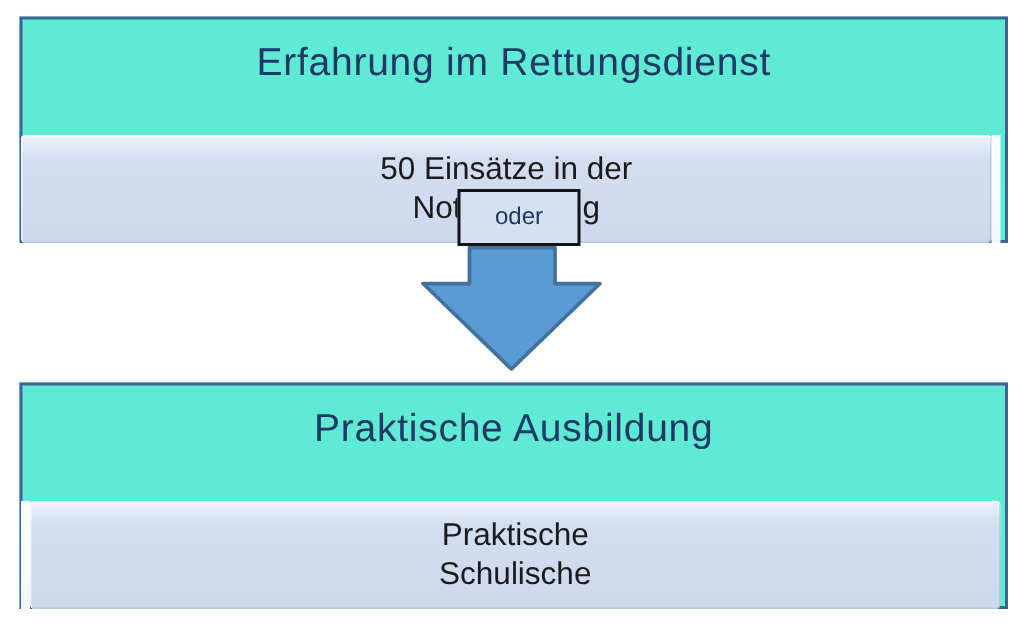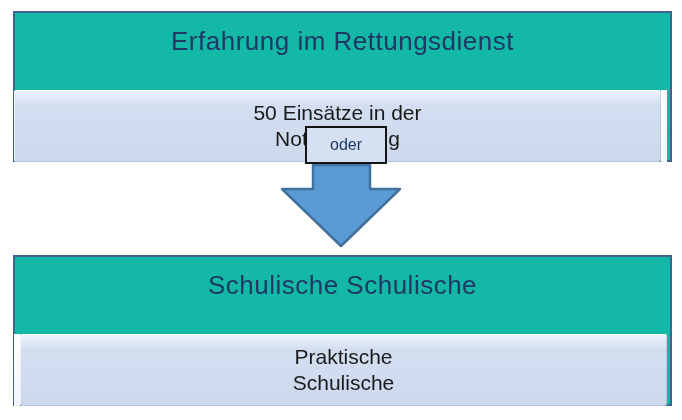--- a/index.html
+++ b/index.html
@@ -8,21 +8,21 @@
     background: #ffffff;
     position: relative;
     font-family: "Liberation Sans", sans-serif;
     overflow: hidden;
   }
   .section {
     position: absolute;
     left: 13px;
     width: 659px;
     height: 151px;
-    background: #14b8a6;
+    background: #5eead4;
     border: 2px solid #3f6492;
     box-sizing: border-box;
   }
   #top-section    { top: 11px; }
   #bottom-section { top: 255px; }
   .section-title {
     height: 77px;
     display: flex;
     align-items: center;
     justify-content: center;
@@ -100,21 +100,21 @@
     <span>oder</span>
   </div>
 
   <div id="arrow-wrap">
     <svg width="126" height="88" viewBox="278 162 126 88" xmlns="http://www.w3.org/2000/svg">
       <polygon points="313,165 370,165 370,189 400,189 341,246 282,189 313,189" fill="#5b9bd5" stroke="#41719c" stroke-width="2.5" stroke-linejoin="round"></polygon>
     </svg>
   </div>
 
   <div class="section" id="bottom-section">
-    <div class="section-title">Schulische Schulische</div>
+    <div class="section-title">Praktische Ausbildung</div>
     <div class="cells">
       <div class="divider"></div>
       <div class="cell">Praktische
 Schulische</div>
     </div>
   </div>
 
 </div>
 
 </body></html>

